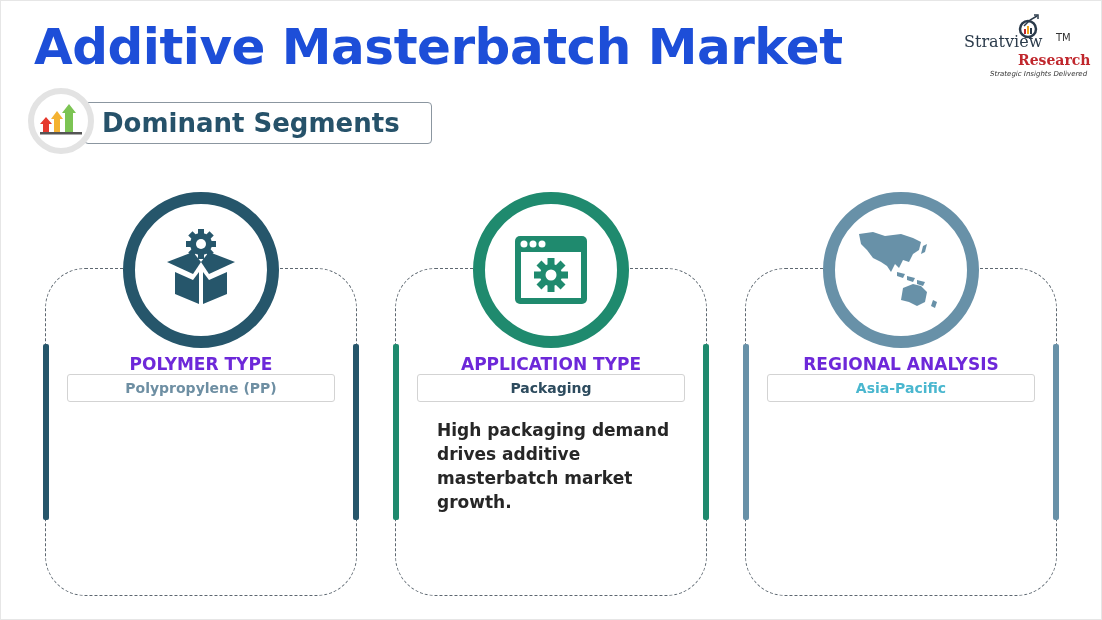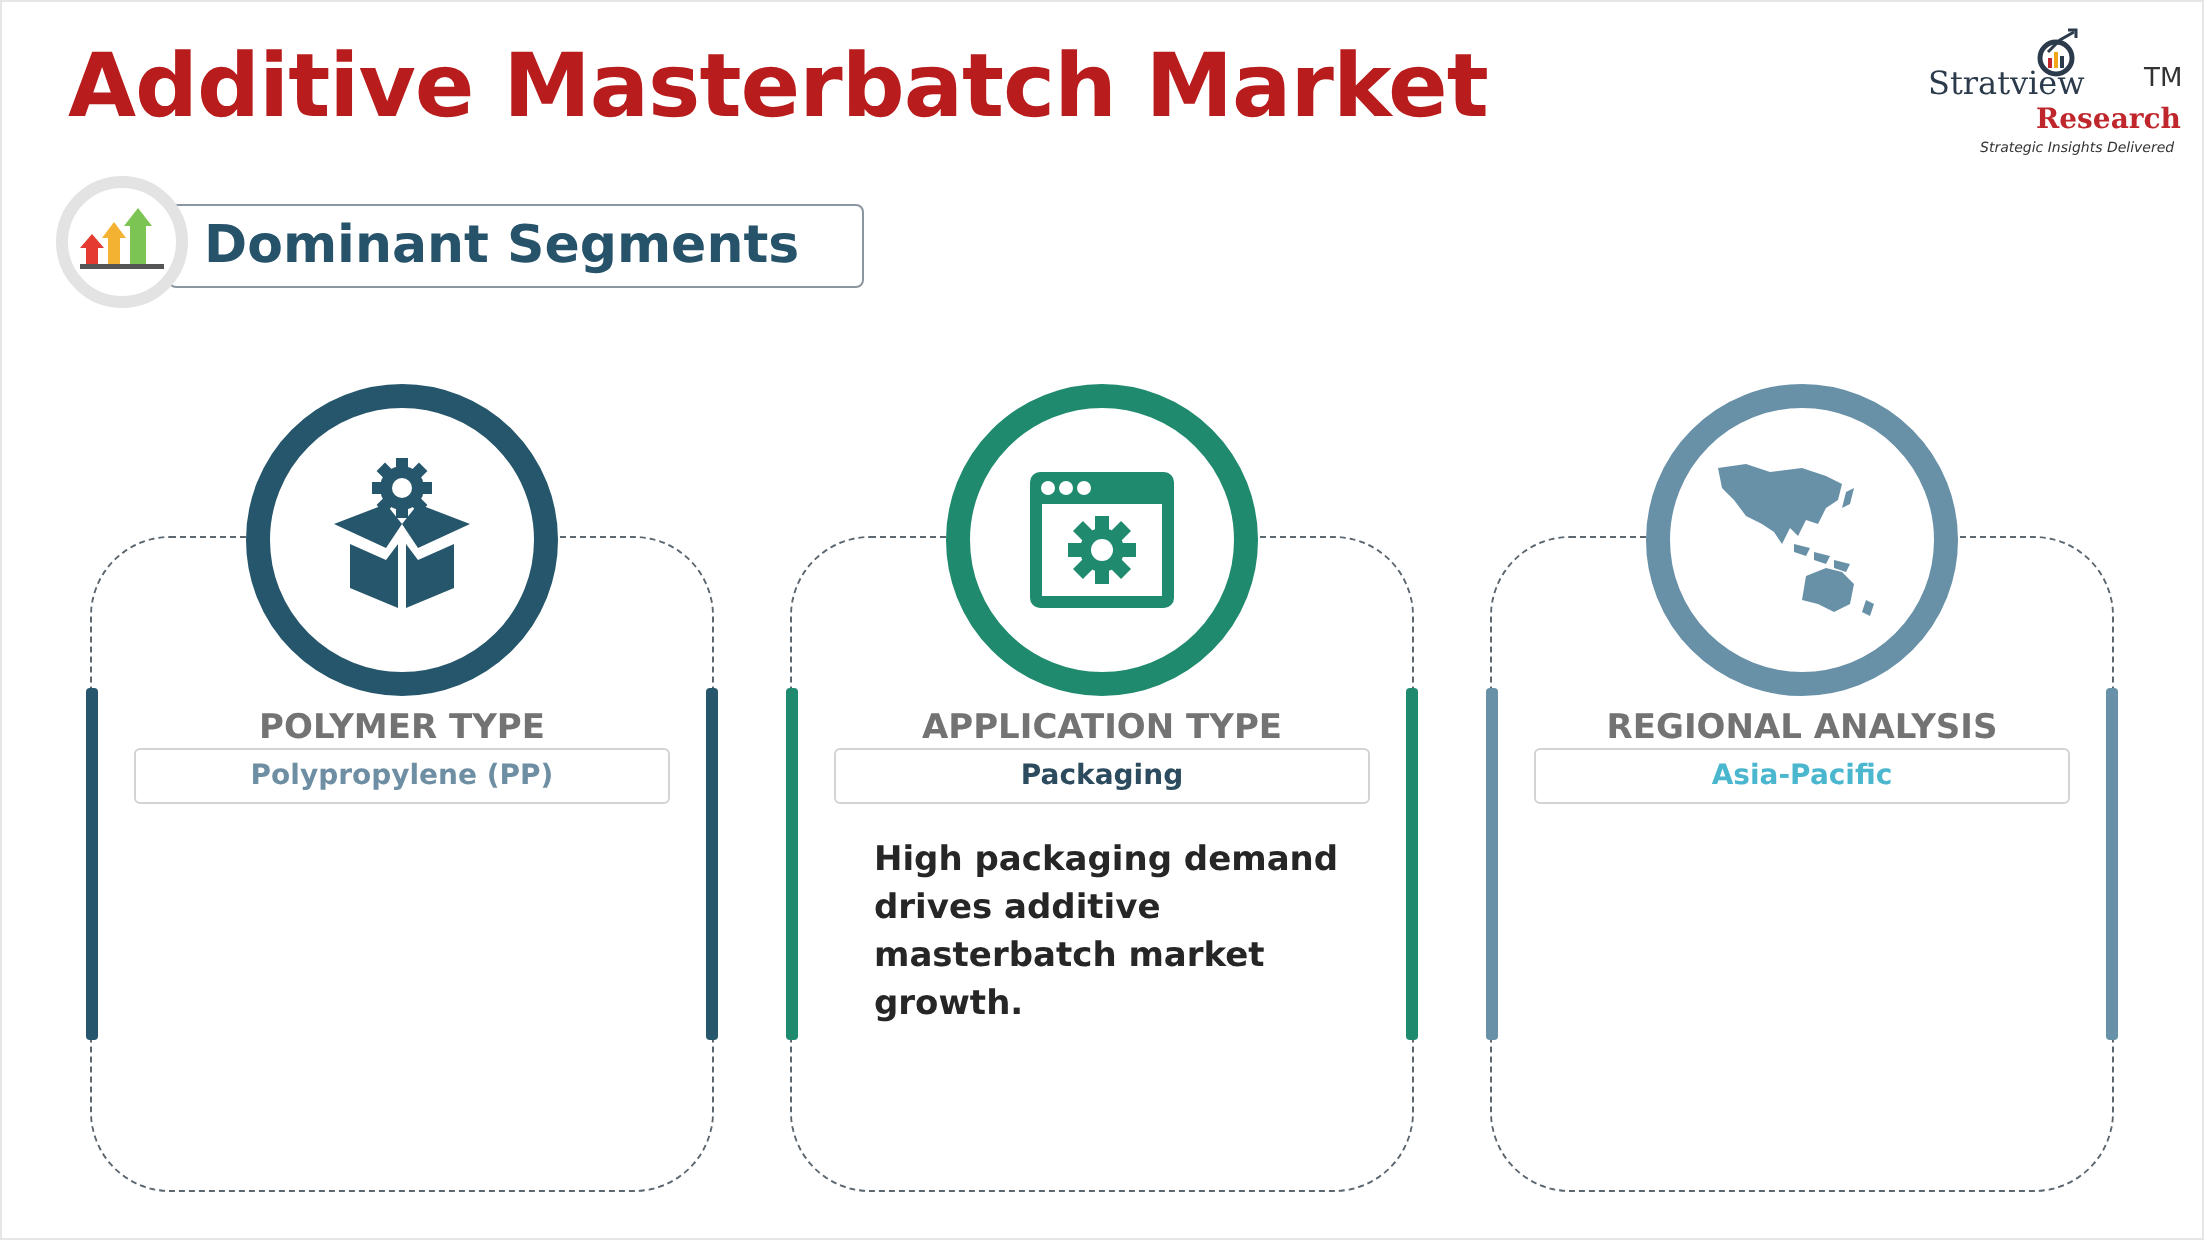--- a/index.html
+++ b/index.html
@@ -1,38 +1,38 @@
 <!DOCTYPE html>
 <html><head>
 <meta charset="utf-8">
 <style>
   * { box-sizing: border-box; margin: 0; padding: 0; }
   html, body { width: 1102px; height: 620px; background: #ffffff; overflow: hidden; }
   body { font-family: "DejaVu Sans", sans-serif; position: relative; }
   .frame { position: absolute; inset: 0; border: 1px solid #e6e6e6; }
 
-  .title { position: absolute; left: 34px; top: 18px; font-size: 44px; font-weight: bold; color: #b91c1c; letter-spacing: -0.5px; white-space: nowrap; }
+  .title { position: absolute; left: 34px; top: 18px; font-size: 50px; font-weight: bold; color: #1d4ed8; letter-spacing: -0.5px; white-space: nowrap; }
 
   .logo { position: absolute; left: 960px; top: 10px; width: 130px; height: 70px; }
   .logo .strat { position: absolute; left: 4px; top: 22px; font-family: "DejaVu Serif", serif; font-size: 16px; color: #2b3b4b; }
-  .logo .tm { position: absolute; left: 112px; top: 22px; font-size: 13px; color: #333; }
+  .logo .tm { position: absolute; left: 96px; top: 22px; font-size: 10px; color: #333; }
   .logo .research { position: absolute; left: 58px; top: 42px; font-family: "DejaVu Serif", serif; font-weight: bold; font-size: 14px; color: #c0272d; }
   .logo .tag { position: absolute; left: 30px; top: 60px; font-size: 7px; font-style: italic; color: #333; white-space: nowrap; }
   .logo .lens { position: absolute; left: 58px; top: 4px; width: 22px; height: 26px; }
 
   .seg-badge { position: absolute; left: 28px; top: 88px; width: 66px; height: 66px; border-radius: 50%; background: #fff; border: 6px solid #e3e3e3; z-index: 2; }
   .seg-box { position: absolute; left: 84px; top: 102px; width: 348px; height: 42px; border: 1px solid #8b96a0; border-radius: 4px; background: #fff; }
   .seg-text { position: absolute; left: 102px; top: 108px; font-size: 26px; font-weight: bold; color: #26526a; white-space: nowrap; z-index: 3; }
 
   .card { position: absolute; top: 268px; width: 312px; height: 328px; }
   .card .dash { position: absolute; inset: 0; border: 1.5px dashed #5d6770; border-radius: 40px; }
   .card .bar { position: absolute; top: 76px; width: 6px; height: 176px; border-radius: 2px; }
   .card .bar.l { left: -2px; } .card .bar.r { right: -2px; }
   .circle { position: absolute; top: -76px; left: 78px; width: 156px; height: 156px; border-radius: 50%; background: #fff; border: 12px solid; z-index: 2; display: flex; align-items: center; justify-content: center; }
-  .card .heading { position: absolute; top: 86px; left: 0; width: 312px; text-align: center; font-size: 17px; font-weight: bold; color: #737373; white-space: nowrap; }
+  .card .heading { position: absolute; top: 86px; left: 0; width: 312px; text-align: center; font-size: 17px; font-weight: bold; color: #6d28d9; white-space: nowrap; }
   .card .value-box { position: absolute; top: 106px; left: 22px; width: 268px; height: 28px; border: 1px solid #d3d3d3; border-radius: 3px; background: #fff; text-align: center; font-size: 14px; font-weight: bold; line-height: 26px; white-space: nowrap; }
   .card .desc { position: absolute; top: 150px; left: 42px; width: 260px; font-size: 17px; font-weight: bold; color: #262626; line-height: 24px; }
 
   #c1 { left: 45px; } #c2 { left: 395px; } #c3 { left: 745px; }
 </style>
 </head>
 <body>
 
 <div class="frame"></div>
 

